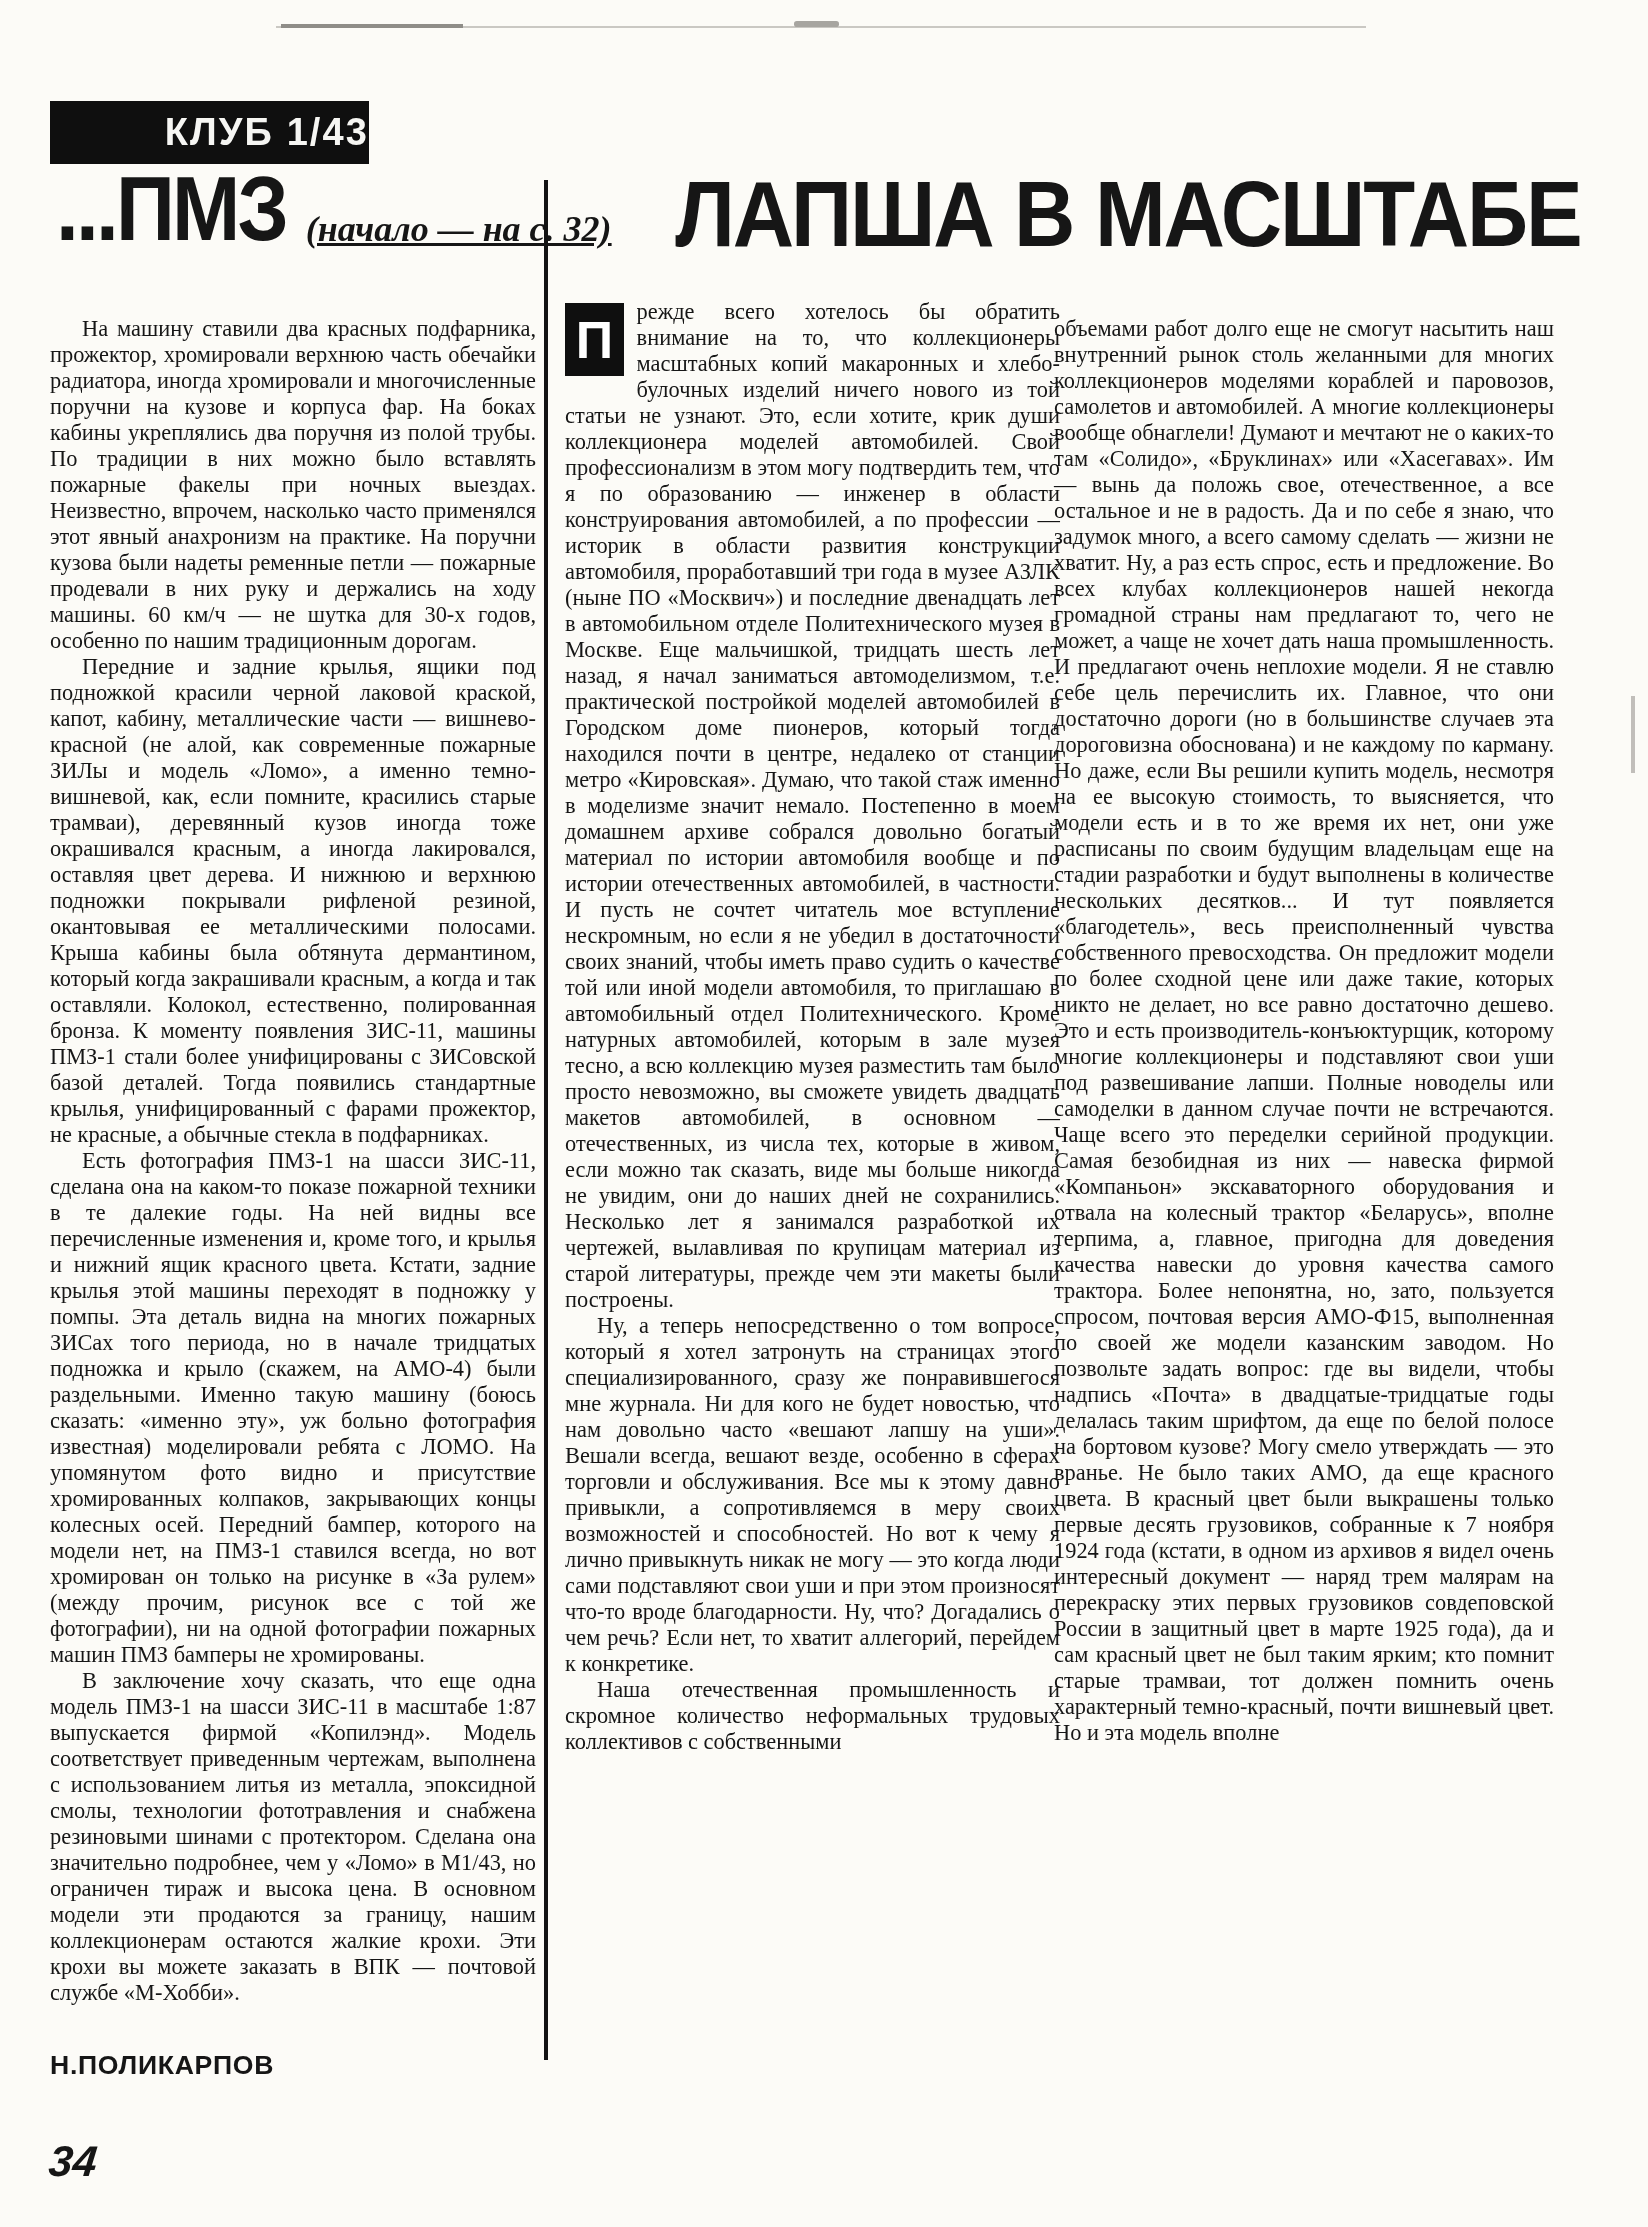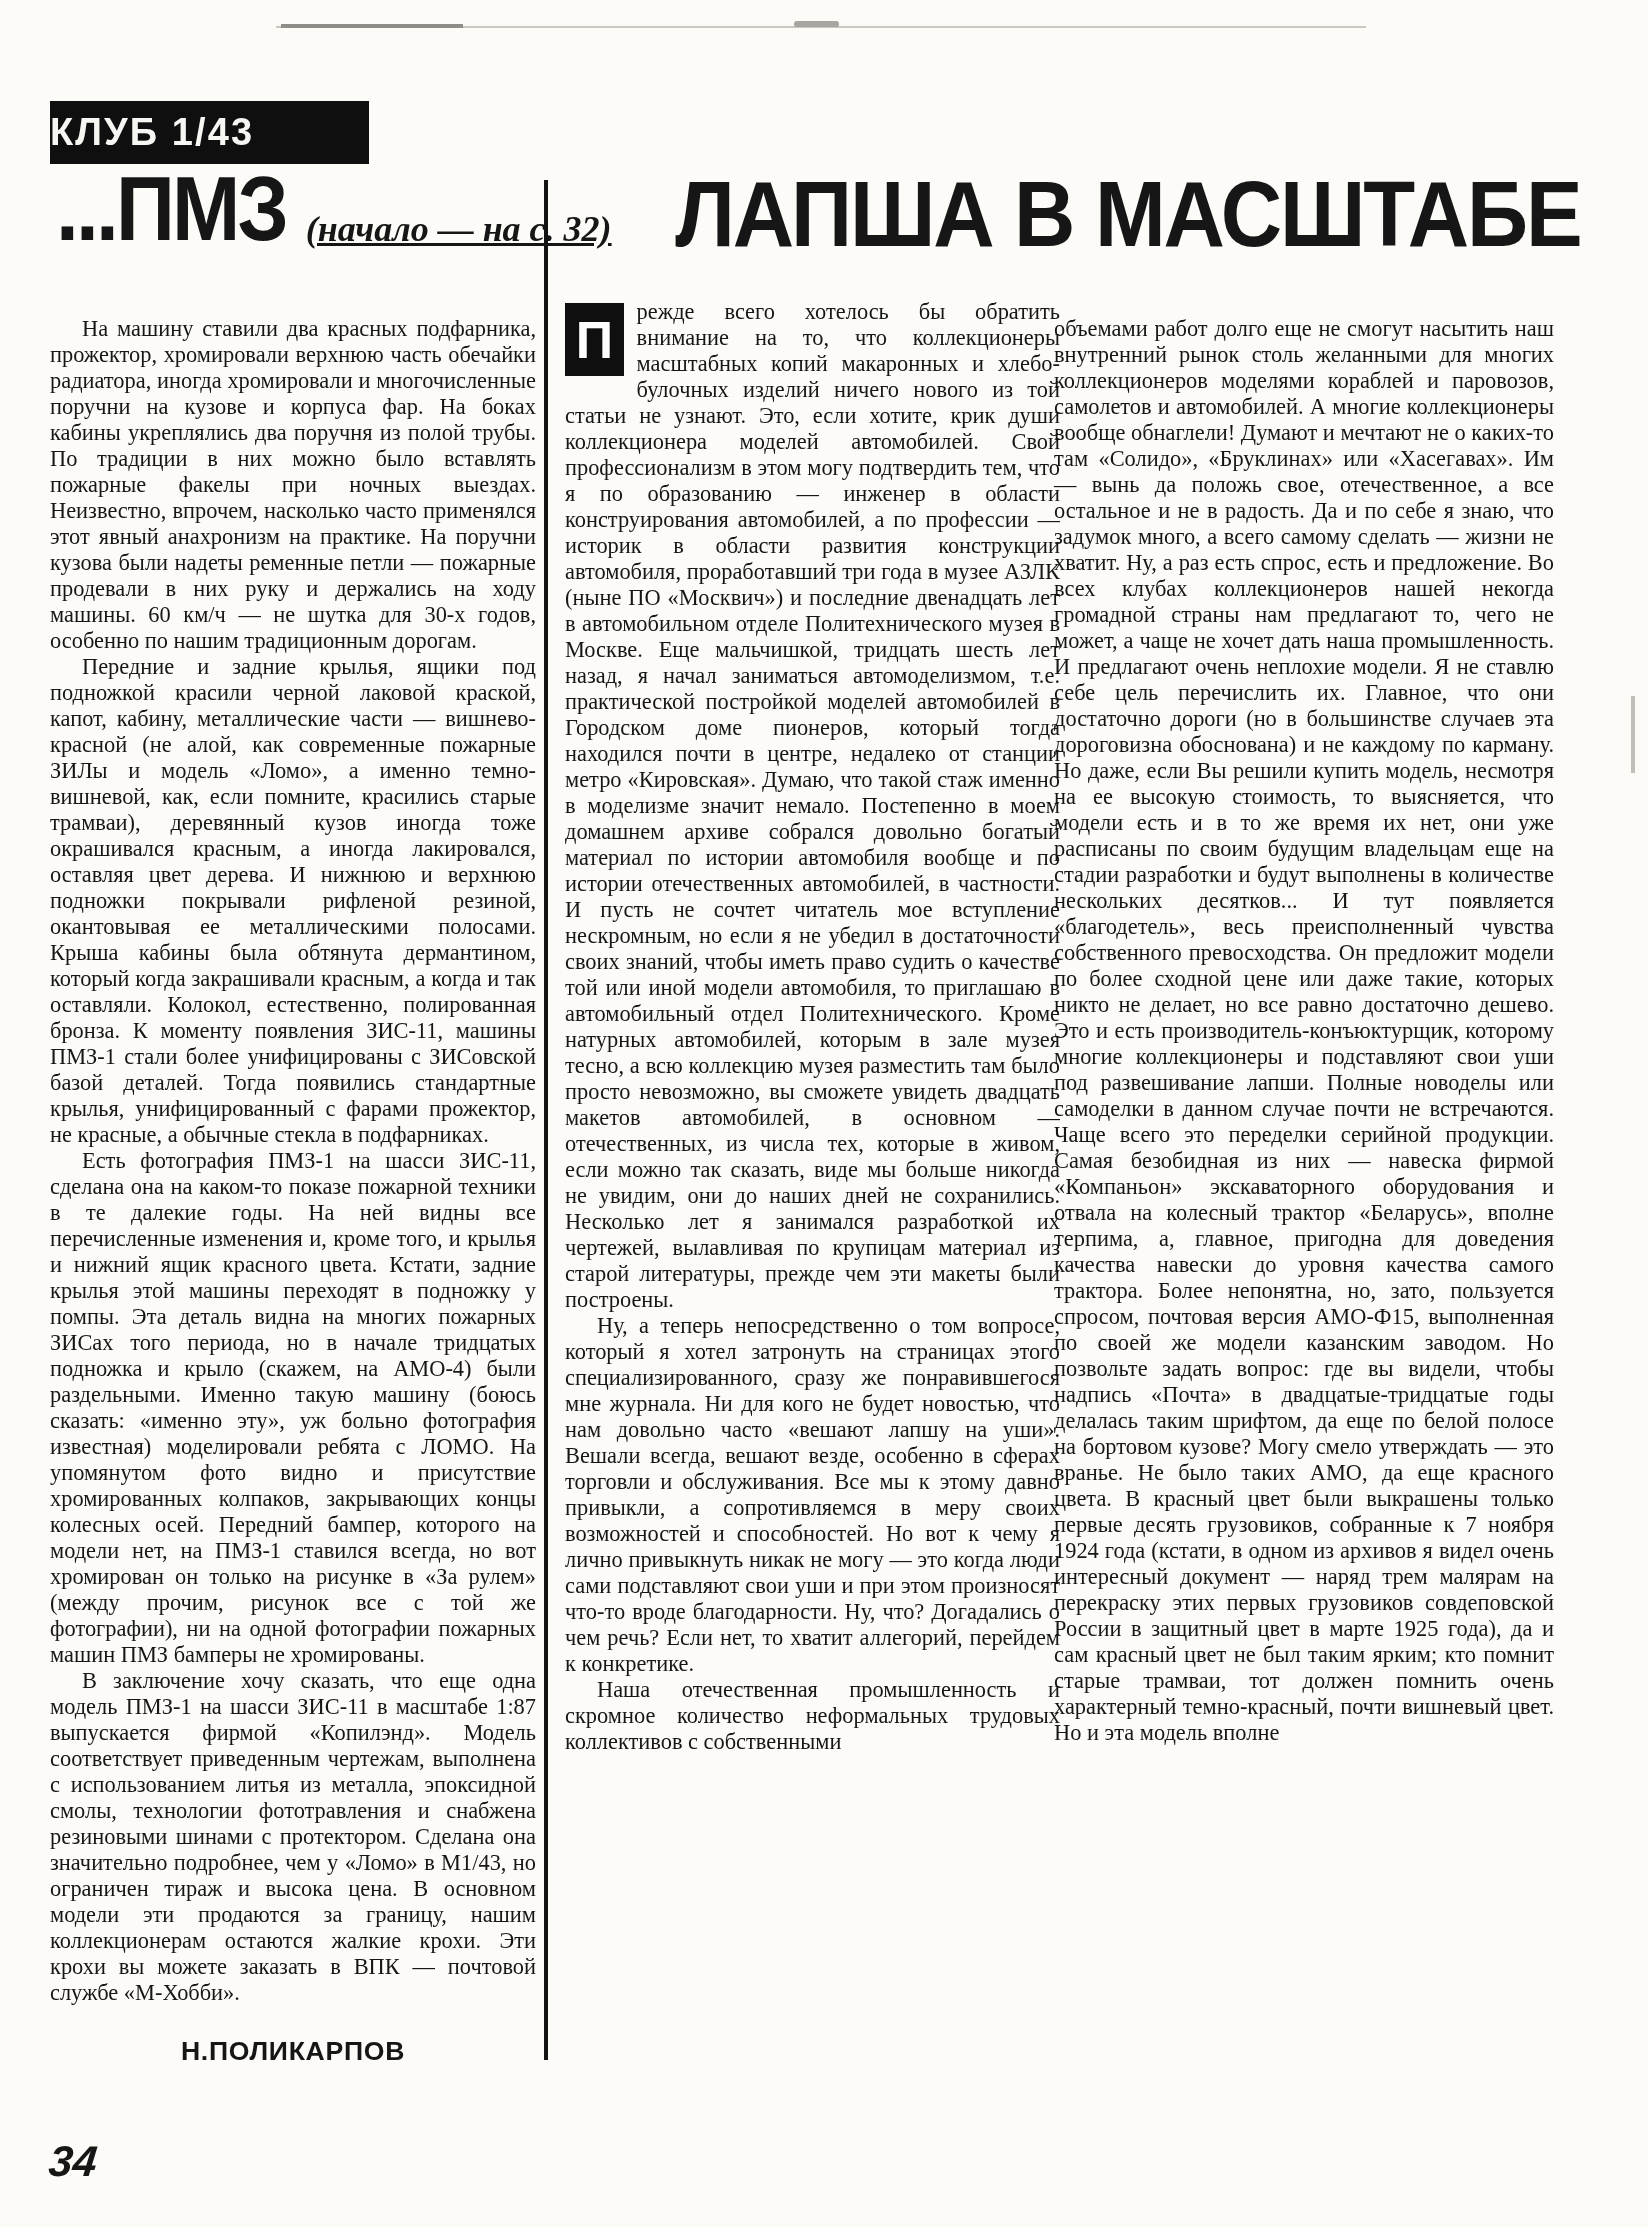--- a/index.html
+++ b/index.html
@@ -6,21 +6,21 @@
   .page {
     position:relative; width:1648px; height:2227px;
     background:#fcfbf7; color:#161616;
     font-family:"Liberation Serif", serif;
     overflow:hidden;
   }
   .artifact { position:absolute; background:#b9b7b2; }
 
   .club-bar {
     position:absolute; left:50px; top:101px; width:319px; height:63px;
-    background:#0f0f0f; display:flex; align-items:center; justify-content:flex-start;
+    background:#0f0f0f; display:flex; align-items:center; justify-content:flex-end;
   }
   .club-bar .club-label {
     color:#f6f6f3; font-family:"Liberation Sans", sans-serif;
     font-weight:bold; font-size:38px; letter-spacing:2.1px; white-space:nowrap;
   }
 
   .left-title {
     position:absolute; left:56px; top:172px;
     display:flex; align-items:baseline; gap:19.6px; white-space:nowrap;
   }
@@ -48,22 +48,22 @@
   #col-right { left:1054px; top:316px; width:500px; }
 
   .dropcap {
     float:left; width:59px; height:73px; margin:4.2px 12.6px 1.4px 0;
     background:#0f0f0f; color:#ffffff;
     font-family:"Liberation Sans", sans-serif; font-weight:bold; font-size:52px;
     display:flex; align-items:center; justify-content:center;
   }
 
   .author {
-    margin-top:32px; font-family:"Liberation Sans", sans-serif;
-    font-weight:bold; font-size:26.6px; text-align:center; letter-spacing:0.7px;
+    margin-top:46px; font-family:"Liberation Sans", sans-serif;
+    font-weight:bold; font-size:26.6px; text-align:left; letter-spacing:0.7px;
   }
 
   .page-number {
     position:absolute; left:49px; top:2137px;
     font-family:"Liberation Sans", sans-serif; font-weight:bold; font-style:italic;
     font-size:43px; transform:skewX(-6deg);
   }
 </style>
 </head>
 <body>

